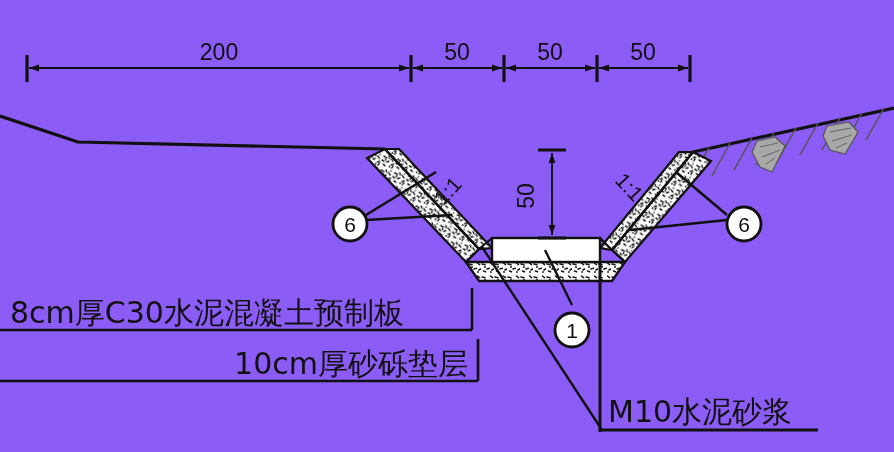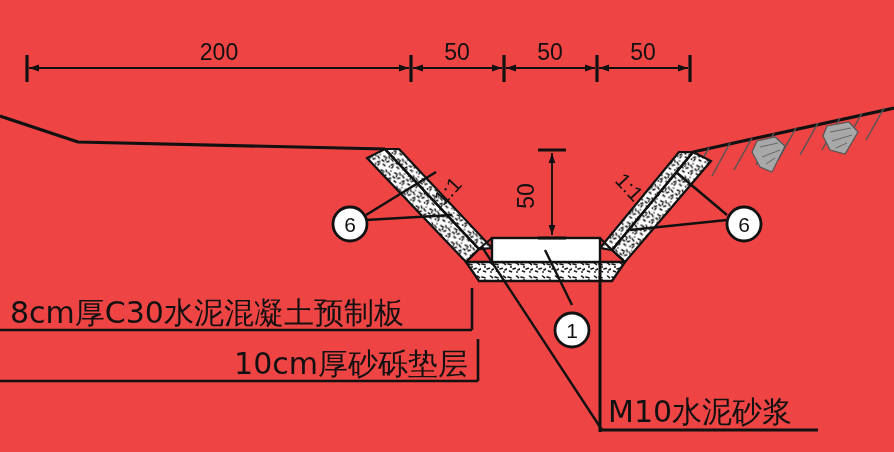--- a/index.html
+++ b/index.html
@@ -1,17 +1,17 @@
 <!DOCTYPE html>
 <html><head>
 <meta charset="utf-8">
 <style>
   html,body{margin:0;padding:0;background:#ffffff;}
   body{font-family:"Liberation Sans", sans-serif;}
-  #stage{position:relative;width:894px;height:452px;background:#ef4444;overflow:hidden;}
+  #stage{position:relative;width:894px;height:452px;background:#8b5cf6;overflow:hidden;}
   svg{display:block;}
   .dimtext{font-family:"Liberation Sans", sans-serif;font-size:23px;fill:#111;}
   .ratio{font-family:"Liberation Sans", sans-serif;font-size:21px;fill:#111;}
   .cn{font-family:"DejaVu Sans", sans-serif;font-size:30px;fill:#111;}
   .num{font-family:"Liberation Sans", sans-serif;font-size:21px;fill:#111;}
 </style>
 </head>
 <body>
 
 <div id="stage">

